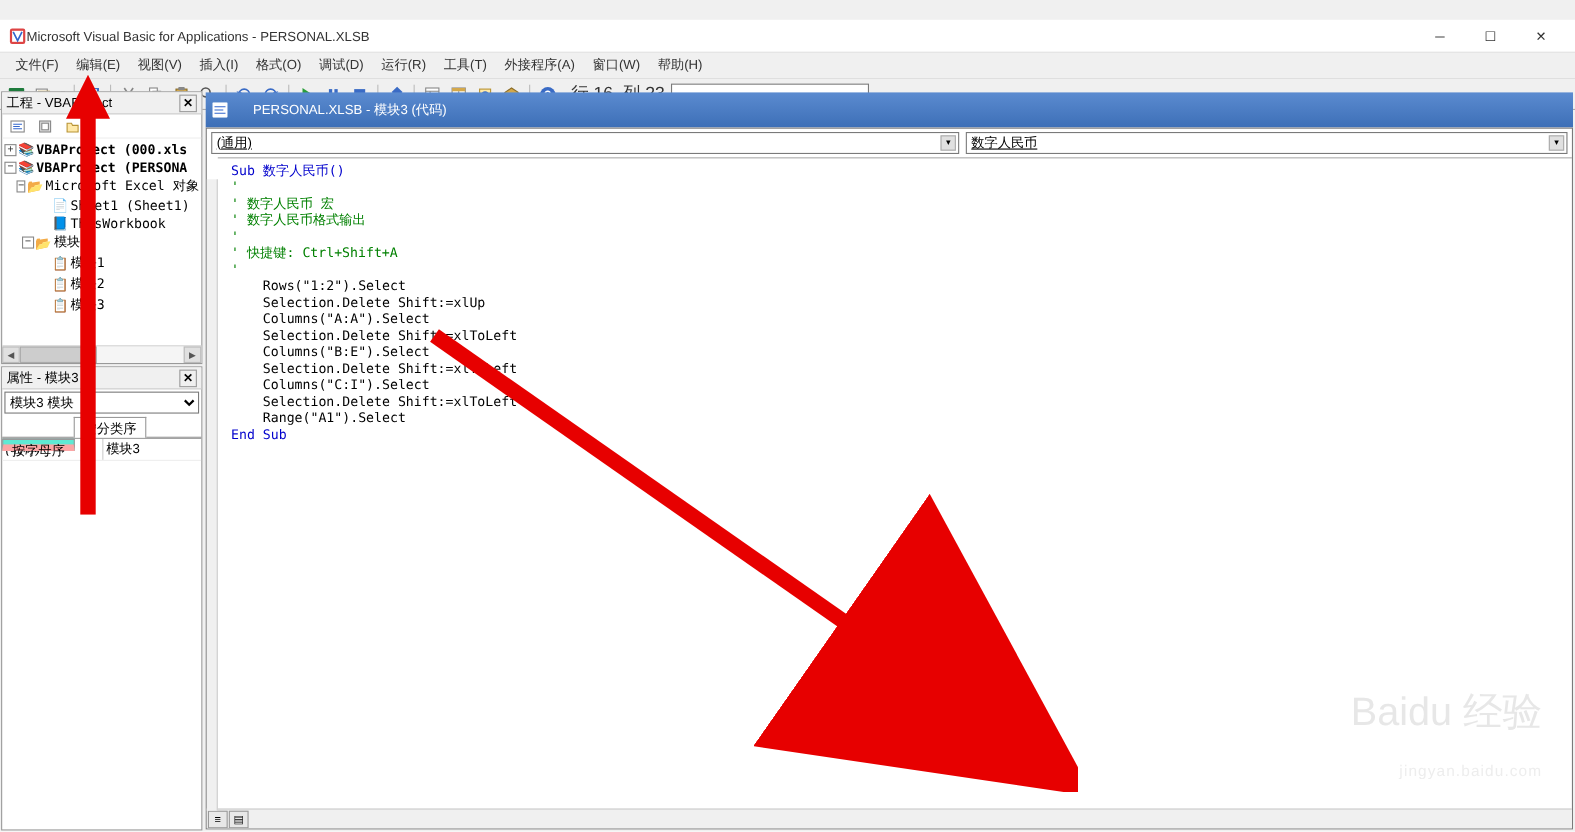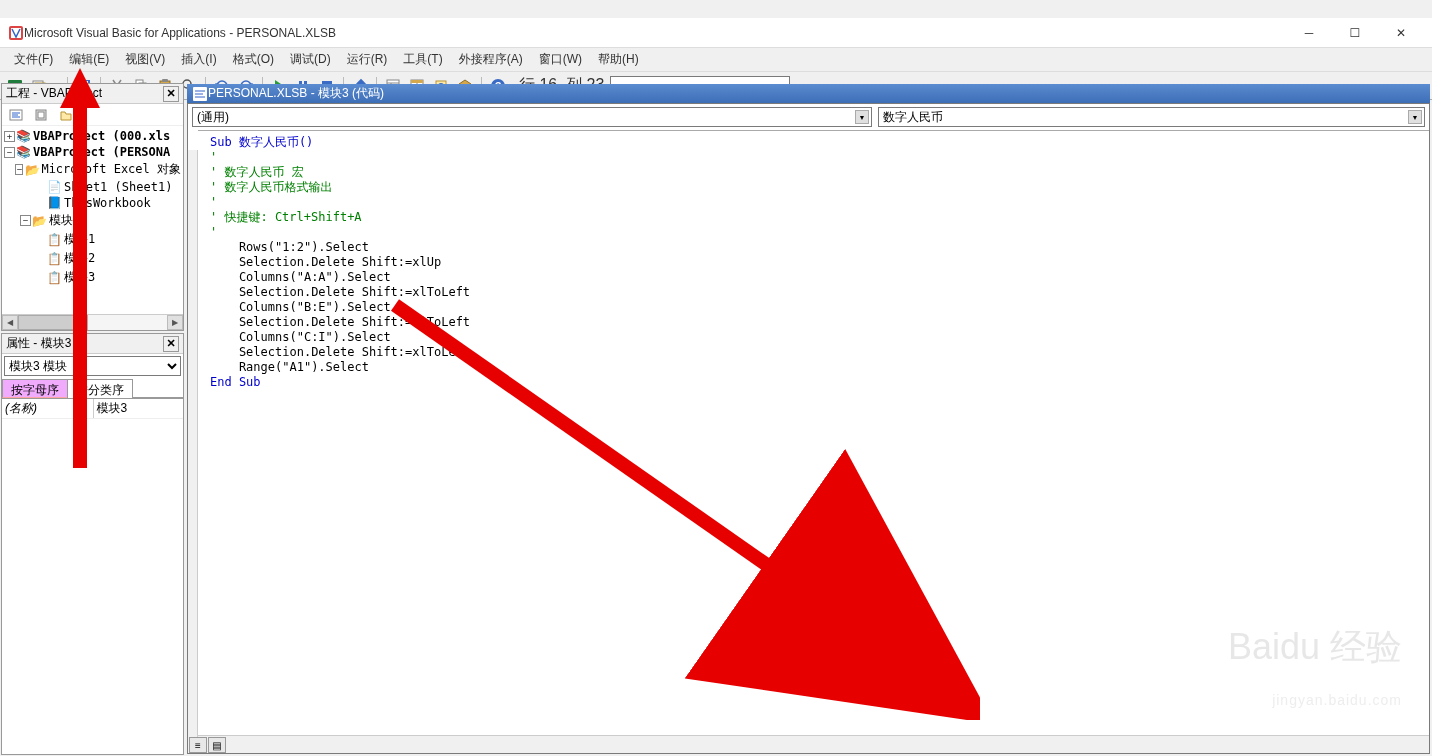--- a/index.html
+++ b/index.html
@@ -36,31 +36,31 @@
 .proj-panel { flex: 0 0 248px; }
 .hscroll-stub { height:16px; background:#f0f0f0; border-top:1px solid #ccc; display:flex; }
 .hscroll-stub .arr { width:16px; background:#e0e0e0; border:1px solid #bbb; display:flex; align-items:center; justify-content:center; font-size:8px; color:#555;}
 .hscroll-stub .track { flex:1; background:#f5f5f5; }
 .hscroll-stub .thumb { width:70px; height:100%; background:#cdcdcd; border:1px solid #aaa; }
 
 .prop-panel { flex: 1; }
 .prop-select { width: calc(100% - 4px); margin:2px; height:20px; border:1px solid #7a7a7a; background:#fff; font-size:12px; }
 .prop-tabs { display:flex; height:20px; border-bottom:1px solid #999; }
 .prop-tab { padding: 2px 8px; border:1px solid #999; border-bottom:none; background:#fff; font-size:12px; margin-right:-1px; cursor:pointer; position:relative; top:1px;}
-.prop-tab.active { background:#f0abfc; border-bottom:1px solid #fca5a5; }
+.prop-tab.active { background:#5eead4; border-bottom:6px solid #fca5a5;margin-top:20px; }
 .prop-grid { flex:1; overflow:auto; border-top:1px solid #999; }
 .prop-row { display:flex; border-bottom:1px solid #eee; font-size:12px; }
 .prop-row .k { width:50%; padding:1px 3px;font-style:italic; }
 .prop-row .v { width:50%; padding:1px 3px; border-left:1px solid #ccc; }
 
 .code-area { flex: 1; display:flex; flex-direction:column; margin:2px; }
-.code-title { height: 19px; background: linear-gradient(#5b8bd0,#3d6fb7); color:#fff; display:flex; align-items:center; padding:0 6px; gap:1px; font-size:12px; }
+.code-title { height: 32px; background: linear-gradient(#5b8bd0,#3d6fb7); color:#fff; display:flex; align-items:center; padding:0 6px; gap:23px; font-size:12px; }
 .code-title .mod-icon { width:14px; height:14px; }
 .code-body { flex:1; border:1px solid #7a7a7a; background:#fff; display:flex; flex-direction:column; }
-.code-dropdowns { display:flex; padding:3px 4px; gap:6px; }
+.code-dropdowns { display:flex; padding:3px 4px; gap:6px;text-decoration:underline; }
 .code-dropdowns select, .code-dropdowns .dd { flex:1; height:20px; border:1px solid #7a7a7a; background:#fff; font-size:12px; padding:0 4px; display:flex; align-items:center; position:relative; }
 .dd .arrow { position:absolute; right:2px; top:2px; width:14px; height:14px; background:#e0e0e0; border:1px solid #aaa; display:flex; align-items:center; justify-content:center; font-size:7px; }
 .code-dropdowns .dd-left { flex: 0 0 680px; }
 .code-text { flex:1; padding:4px 8px 4px 12px; font-family: "SimSun", Consolas, monospace; font-size:12px; line-height:15px; white-space:pre; overflow:auto; color:#000; border-top:1px solid #aaa; margin-left:10px;}
 .code-margin { position:absolute; left:0; top:46px; bottom:16px; width:10px; background:#f0f0f0; border-right:1px solid #ccc; }
 .code-text .kw { color:#0000CC;text-align:right; }
 .code-text .cm { color:#008000; }
 .code-footer { height:18px; display:flex; border-top:1px solid #ccc; background:#f0f0f0; }
 .view-btn { width:18px; height:16px; border:1px solid #999; background:#e8e8e8; display:flex; align-items:center; justify-content:center; font-size:10px; cursor:pointer; margin:1px 0 0 1px;}
 

